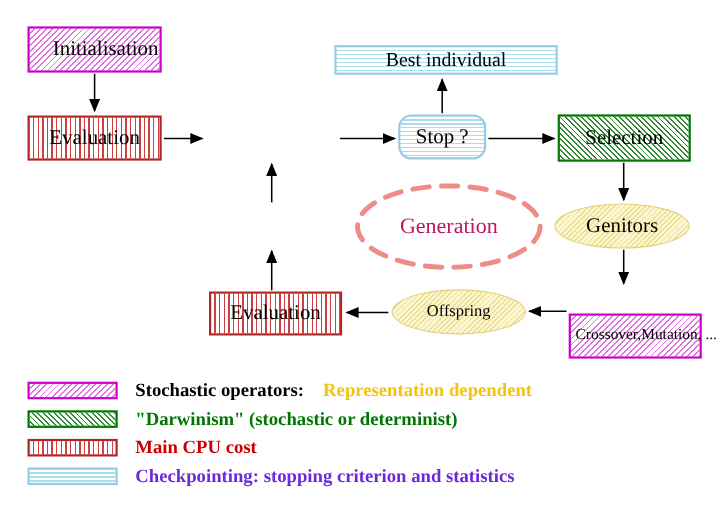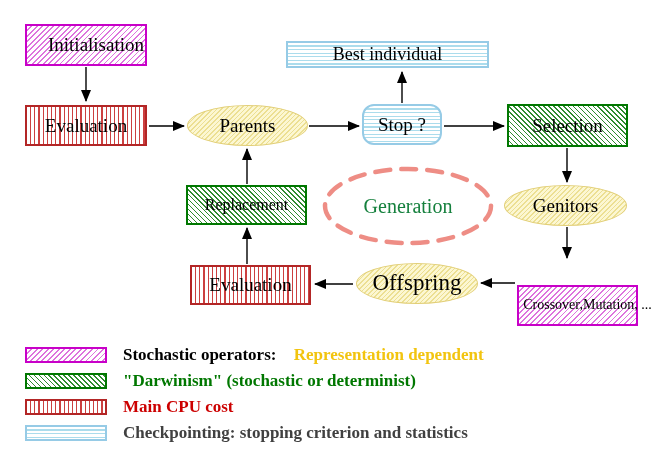--- a/index.html
+++ b/index.html
@@ -32,31 +32,31 @@
     background:repeating-linear-gradient(180deg,#ffffff 0px,#ffffff 2.4px,#abdcec 2.4px,#abdcec 3.6px);
   }
   .p-yellow{
     border:1.5px solid #e2cf78;border-radius:50%;
     background:repeating-linear-gradient(135deg,#fcf7d2 0px,#fcf7d2 2.2px,#ecdf92 2.2px,#ecdf92 3.3px);
   }
   
   #n-init        {left:25px; top:24px;  width:122px;height:42px;font-size:19px;}
   #n-eval-top    {left:25px; top:105px; width:122px;height:41px;font-size:19px;}
   #n-parents     {left:187px;top:105px; width:121px;height:41px;font-size:19px;}
-  #n-best        {left:286px;top:41px;  width:203px;height:27px;font-size:18px;}
+  #n-best        {left:304px;top:41px;  width:203px;height:27px;font-size:18px;}
   #n-stop        {left:362px;top:104px; width:80px; height:41px;font-size:19px;border-radius:12px;}
   #n-selection   {left:507px;top:104px; width:121px;height:43px;font-size:19px;}
   #n-genitors    {left:504px;top:185px; width:123px;height:41px;font-size:19px;}
   #n-replacement {left:186px;top:185px; width:121px;height:40px;font-size:16px;}
   #n-crossover   {left:517px;top:261px; width:121px;height:41px;font-size:14px;flex-direction:row;margin-top:24px;}
-  #n-offspring   {left:356px;top:263px; width:122px;height:41px;font-size:23px;}
+  #n-offspring   {left:356px;top:263px; width:122px;height:41px;font-size:15px;}
   #n-eval-bottom {left:190px;top:265px; width:121px;height:40px;font-size:19px;}
   #n-generation{
     left:323px;top:167px;width:170px;height:78px;font-size:20px;
-    color:#15803d;background:transparent;z-index:1;
+    color:#be185d;background:transparent;z-index:1;
   }
   
   #arrow-layer{position:absolute;left:0;top:0;width:662px;height:471px;z-index:1;}
   
   .legend-row{position:absolute;left:25px;display:flex;align-items:center;}
   .legend-swatch{width:82px;height:16px;box-sizing:border-box;flex:0 0 82px;}
   .legend-swatch.p-magenta,.legend-swatch.p-green,
   .legend-swatch.p-red,.legend-swatch.p-cyan{border-width:2px;}
   .legend-text{
     margin-left:16px;font-size:17px;font-weight:bold;white-space:nowrap;
@@ -64,21 +64,21 @@
   }
   .legend-text .seg2{margin-left:13px;}
   #legend-row-1{top:345px;}
   #legend-row-2{top:371px;}
   #legend-row-3{top:397px;justify-content:flex-end;}
   #legend-row-4{top:423px;}
   .t-magenta{color:#000000;}
   .t-gold{color:#f2c40f;}
   .t-green{color:#007700;}
   .t-red{color:#cc0000;}
-  .t-blue{color:#404040;margin-top:24px;}
+  .t-blue{color:#6d28d9;margin-top:24px;}
 </style>
 </head>
 <body>
 
 <div id="stage">
 
   <svg id="arrow-layer" viewBox="0 0 662 471" xmlns="http://www.w3.org/2000/svg">
     <defs>
       <marker id="ah" markerUnits="userSpaceOnUse" markerWidth="13" markerHeight="11" refX="11" refY="5" orient="auto">
         <path d="M0,0 L12,5 L0,10 Z" fill="#000"></path>
@@ -99,43 +99,37 @@
     </svg>
 
   <div class="node p-magenta" id="n-init">
     <span>Initialisation</span>
   </div>
 
   <div class="node p-red" id="n-eval-top">
     <span>Evaluation</span>
   </div>
 
-  <div class="node p-yellow" id="n-parents">
-    <span>Parents</span>
-  </div>
 
   <div class="node p-cyan" id="n-best">
     <span>Best individual</span>
   </div>
 
   <div class="node p-green" id="n-selection">
     <span>Selection</span>
   </div>
 
   <div class="node p-cyan" id="n-stop">
     <span>Stop ?</span>
   </div>
 
   <div class="node p-yellow" id="n-genitors">
     <span>Genitors</span>
   </div>
 
-  <div class="node p-green" id="n-replacement">
-    <span>Replacement</span>
-  </div>
 
   <div class="node" id="n-generation">
     <span>Generation</span>
   </div>
 
   <div class="node p-magenta" id="n-crossover">
     <span>Crossover,</span>
     <span>Mutation, ...</span>
   </div>
 

